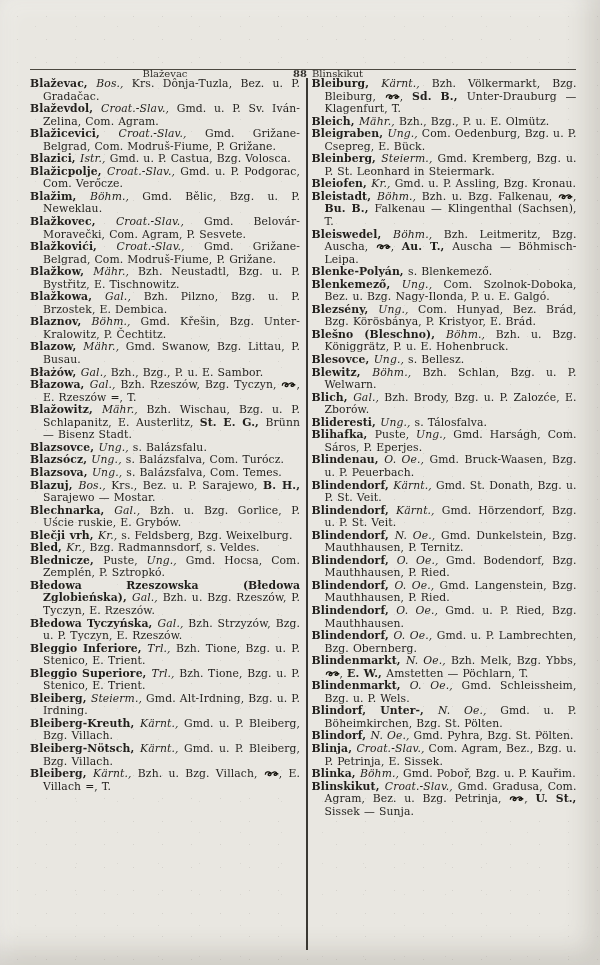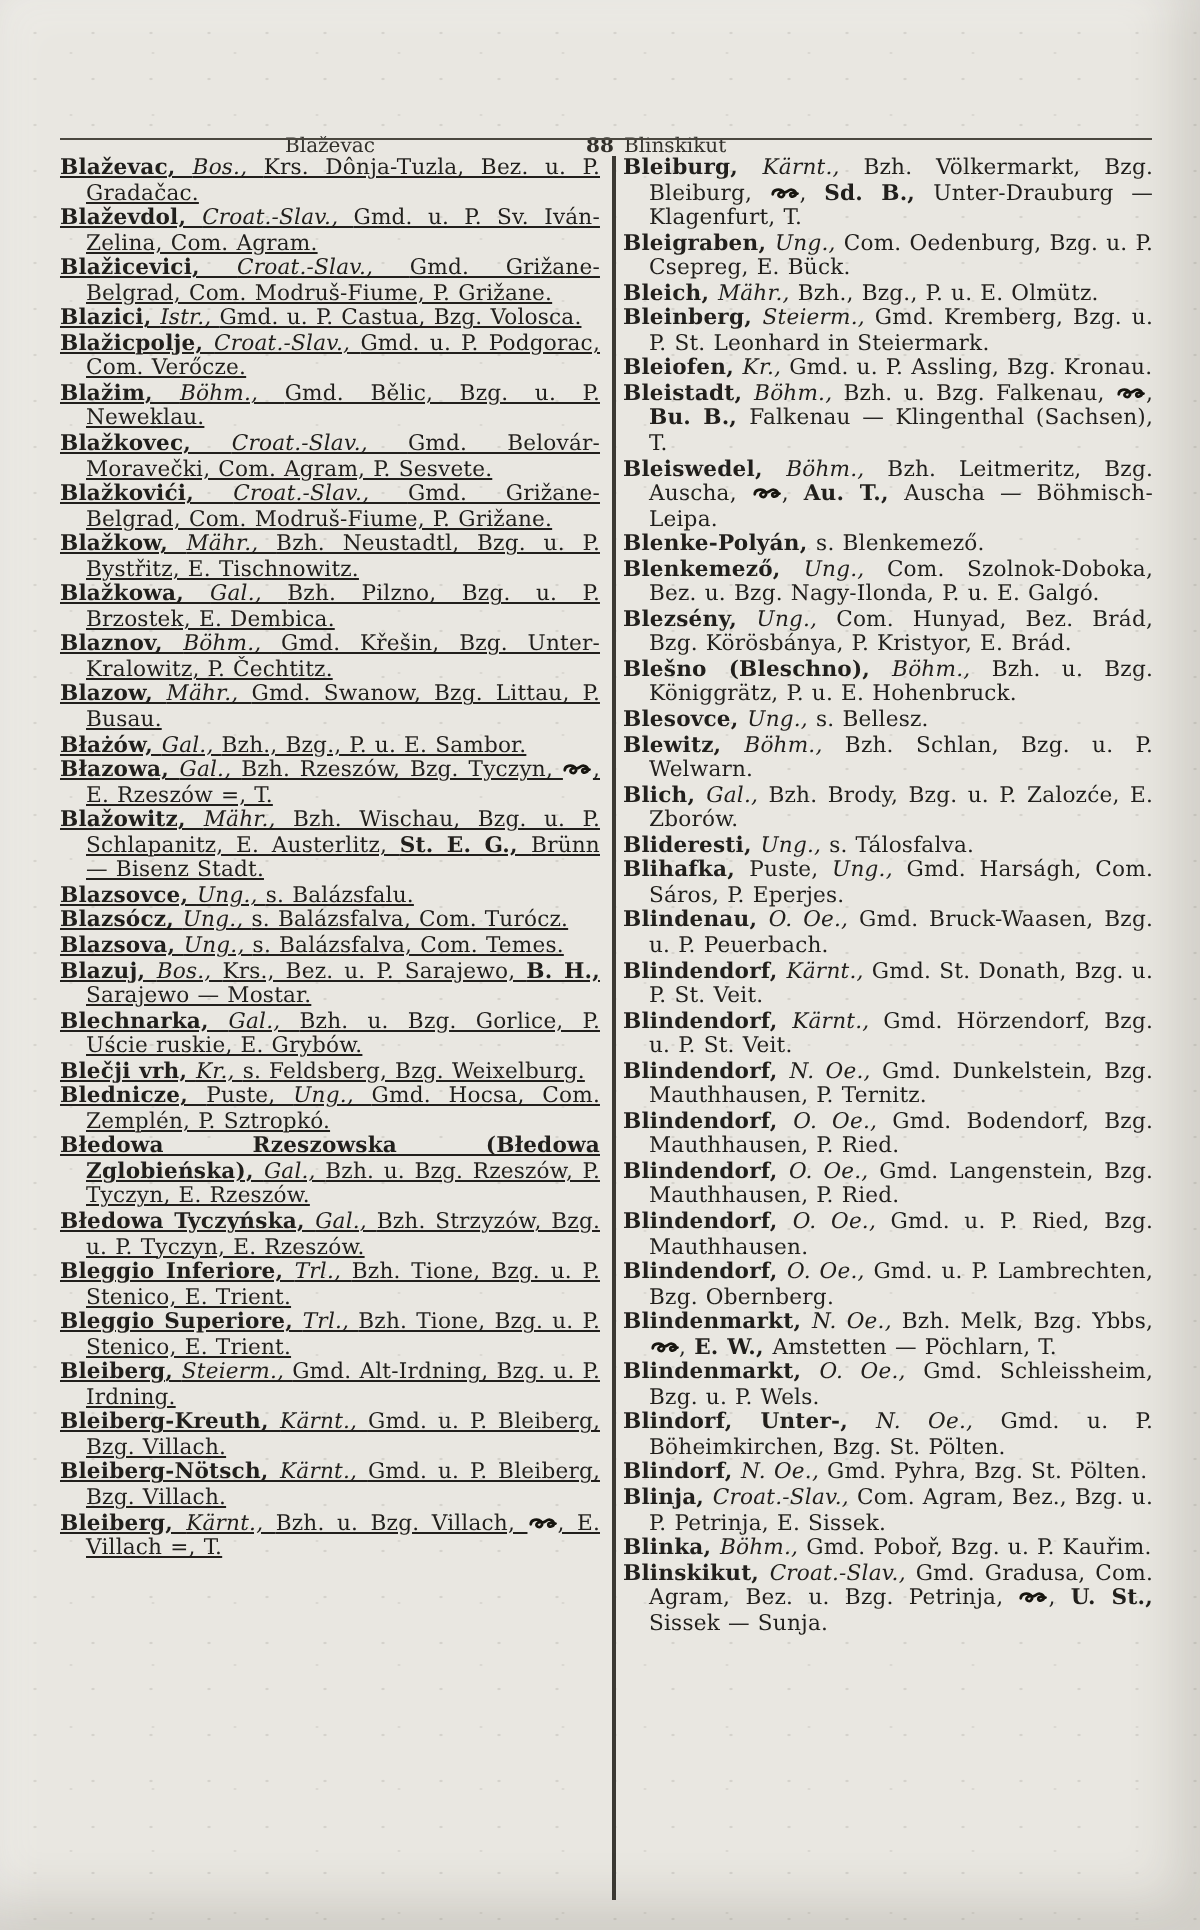--- a/index.html
+++ b/index.html
@@ -43,21 +43,21 @@
     width: 546px; height: 1.3px;
     background: #4a473f;
   }
   .columns {
     position: absolute; top: 78px; left: 30px;
     width: 548px; height: 880px;
     display: flex;
     overflow: hidden;
   }
   .col { height: 880px; overflow: hidden; }
-  .col-left  { width: 270px; text-decoration: underline; }
+  .col-left  { width: 270px; }
   .col-right { width: 265px; }
   .col-divider {
     width: 1.5px; height: 872px;
     background: #3b3933;
     margin: 0 4px 0 6px;
     flex: none;
   }
   p.entry {
     margin: 0;
     padding-left: 13px;
@@ -105,39 +105,40 @@
         <p class="entry"><span class="seg-b">Błazowa, </span><span class="seg-i">Gal., </span><span class="seg-r">Bzh. Rzeszów, Bzg. Tyczyn, </span><svg viewBox="0 0 22 10" class="posthorn">
             <path d="M2 6 C2 2.5 7 1.5 9.5 3.8 C11.5 5.8 9.5 8.8 7.2 7.8 C5 6.8 6.5 3.8 10 4.5 C12.8 5 13.2 2.2 16 2.6 C19.5 3.1 20 6.8 17 7.6 C14.4 8.3 13.8 4.6 17.2 4.9 L20.2 5.4" fill="none" stroke="#17150f" stroke-width="2" stroke-linecap="round"></path>
           </svg><span class="seg-r">, E. Rzeszów =, T.</span></p>
         <p class="entry"><span class="seg-b">Blažowitz, </span><span class="seg-i">Mähr., </span><span class="seg-r">Bzh. Wischau, Bzg. u. P. Schlapanitz, E. Austerlitz, </span><span class="seg-b">St. E. G., </span><span class="seg-r">Brünn — Bisenz Stadt.</span></p>
         <p class="entry"><span class="seg-b">Blazsovce, </span><span class="seg-i">Ung., </span><span class="seg-r">s. Balázsfalu.</span></p>
         <p class="entry"><span class="seg-b">Blazsócz, </span><span class="seg-i">Ung., </span><span class="seg-r">s. Balázsfalva, Com. Turócz.</span></p>
         <p class="entry"><span class="seg-b">Blazsova, </span><span class="seg-i">Ung., </span><span class="seg-r">s. Balázsfalva, Com. Temes.</span></p>
         <p class="entry"><span class="seg-b">Blazuj, </span><span class="seg-i">Bos., </span><span class="seg-r">Krs., Bez. u. P. Sarajewo, </span><span class="seg-b">B. H., </span><span class="seg-r">Sarajewo — Mostar.</span></p>
         <p class="entry"><span class="seg-b">Blechnarka, </span><span class="seg-i">Gal., </span><span class="seg-r">Bzh. u. Bzg. Gorlice, P. Uście ruskie, E. Grybów.</span></p>
         <p class="entry"><span class="seg-b">Blečji vrh, </span><span class="seg-i">Kr., </span><span class="seg-r">s. Feldsberg, Bzg. Weixelburg.</span></p>
+        <p class="entry"><span class="seg-b">Bled, </span><span class="seg-i">Kr., </span><span class="seg-r">Bzg. Radmannsdorf, s. Veldes.</span></p>
         <p class="entry"><span class="seg-b">Blednicze, </span><span class="seg-r">Puste, </span><span class="seg-i">Ung., </span><span class="seg-r">Gmd. Hocsa, Com. Zemplén, P. Sztropkó.</span></p>
         <p class="entry"><span class="seg-b">Błedowa Rzeszowska (Błedowa Zglobieńska), </span><span class="seg-i">Gal., </span><span class="seg-r">Bzh. u. Bzg. Rzeszów, P. Tyczyn, E. Rzeszów.</span></p>
         <p class="entry"><span class="seg-b">Błedowa Tyczyńska, </span><span class="seg-i">Gal., </span><span class="seg-r">Bzh. Strzyzów, Bzg. u. P. Tyczyn, E. Rzeszów.</span></p>
         <p class="entry"><span class="seg-b">Bleggio Inferiore, </span><span class="seg-i">Trl., </span><span class="seg-r">Bzh. Tione, Bzg. u. P. Stenico, E. Trient.</span></p>
         <p class="entry"><span class="seg-b">Bleggio Superiore, </span><span class="seg-i">Trl., </span><span class="seg-r">Bzh. Tione, Bzg. u. P. Stenico, E. Trient.</span></p>
         <p class="entry"><span class="seg-b">Bleiberg, </span><span class="seg-i">Steierm., </span><span class="seg-r">Gmd. Alt-Irdning, Bzg. u. P. Irdning.</span></p>
         <p class="entry"><span class="seg-b">Bleiberg-Kreuth, </span><span class="seg-i">Kärnt., </span><span class="seg-r">Gmd. u. P. Bleiberg, Bzg. Villach.</span></p>
         <p class="entry"><span class="seg-b">Bleiberg-Nötsch, </span><span class="seg-i">Kärnt., </span><span class="seg-r">Gmd. u. P. Bleiberg, Bzg. Villach.</span></p>
         <p class="entry"><span class="seg-b">Bleiberg, </span><span class="seg-i">Kärnt., </span><span class="seg-r">Bzh. u. Bzg. Villach, </span><svg viewBox="0 0 22 10" class="posthorn">
             <path d="M2 6 C2 2.5 7 1.5 9.5 3.8 C11.5 5.8 9.5 8.8 7.2 7.8 C5 6.8 6.5 3.8 10 4.5 C12.8 5 13.2 2.2 16 2.6 C19.5 3.1 20 6.8 17 7.6 C14.4 8.3 13.8 4.6 17.2 4.9 L20.2 5.4" fill="none" stroke="#17150f" stroke-width="2" stroke-linecap="round"></path>
           </svg><span class="seg-r">, E. Villach =, T.</span></p>
       </div>
     <div class="col-divider"></div>
     <div class="col col-right" id="col-right">
         <p class="entry"><span class="seg-b">Bleiburg, </span><span class="seg-i">Kärnt., </span><span class="seg-r">Bzh. Völkermarkt, Bzg. Bleiburg, </span><svg viewBox="0 0 22 10" class="posthorn">
             <path d="M2 6 C2 2.5 7 1.5 9.5 3.8 C11.5 5.8 9.5 8.8 7.2 7.8 C5 6.8 6.5 3.8 10 4.5 C12.8 5 13.2 2.2 16 2.6 C19.5 3.1 20 6.8 17 7.6 C14.4 8.3 13.8 4.6 17.2 4.9 L20.2 5.4" fill="none" stroke="#17150f" stroke-width="2" stroke-linecap="round"></path>
           </svg><span class="seg-r">, </span><span class="seg-b">Sd. B., </span><span class="seg-r">Unter-Drauburg — Klagenfurt, T.</span></p>
+        <p class="entry"><span class="seg-b">Bleich, </span><span class="seg-i">Mähr., </span><span class="seg-r">Bzh., Bzg., P. u. E. Olmütz.</span></p>
         <p class="entry"><span class="seg-b">Bleigraben, </span><span class="seg-i">Ung., </span><span class="seg-r">Com. Oedenburg, Bzg. u. P. Csepreg, E. Bück.</span></p>
-        <p class="entry"><span class="seg-b">Bleich, </span><span class="seg-i">Mähr., </span><span class="seg-r">Bzh., Bzg., P. u. E. Olmütz.</span></p>
         <p class="entry"><span class="seg-b">Bleinberg, </span><span class="seg-i">Steierm., </span><span class="seg-r">Gmd. Kremberg, Bzg. u. P. St. Leonhard in Steiermark.</span></p>
         <p class="entry"><span class="seg-b">Bleiofen, </span><span class="seg-i">Kr., </span><span class="seg-r">Gmd. u. P. Assling, Bzg. Kronau.</span></p>
         <p class="entry"><span class="seg-b">Bleistadt, </span><span class="seg-i">Böhm., </span><span class="seg-r">Bzh. u. Bzg. Falkenau, </span><svg viewBox="0 0 22 10" class="posthorn">
             <path d="M2 6 C2 2.5 7 1.5 9.5 3.8 C11.5 5.8 9.5 8.8 7.2 7.8 C5 6.8 6.5 3.8 10 4.5 C12.8 5 13.2 2.2 16 2.6 C19.5 3.1 20 6.8 17 7.6 C14.4 8.3 13.8 4.6 17.2 4.9 L20.2 5.4" fill="none" stroke="#17150f" stroke-width="2" stroke-linecap="round"></path>
           </svg><span class="seg-r">, </span><span class="seg-b">Bu. B., </span><span class="seg-r">Falkenau — Klingenthal (Sachsen), T.</span></p>
         <p class="entry"><span class="seg-b">Bleiswedel, </span><span class="seg-i">Böhm., </span><span class="seg-r">Bzh. Leitmeritz, Bzg. Auscha, </span><svg viewBox="0 0 22 10" class="posthorn">
             <path d="M2 6 C2 2.5 7 1.5 9.5 3.8 C11.5 5.8 9.5 8.8 7.2 7.8 C5 6.8 6.5 3.8 10 4.5 C12.8 5 13.2 2.2 16 2.6 C19.5 3.1 20 6.8 17 7.6 C14.4 8.3 13.8 4.6 17.2 4.9 L20.2 5.4" fill="none" stroke="#17150f" stroke-width="2" stroke-linecap="round"></path>
           </svg><span class="seg-r">, </span><span class="seg-b">Au. T., </span><span class="seg-r">Auscha — Böhmisch-Leipa.</span></p>
         <p class="entry"><span class="seg-b">Blenke-Polyán, </span><span class="seg-r">s. Blenkemező.</span></p>
         <p class="entry"><span class="seg-b">Blenkemező, </span><span class="seg-i">Ung., </span><span class="seg-r">Com. Szolnok-Doboka, Bez. u. Bzg. Nagy-Ilonda, P. u. E. Galgó.</span></p>

